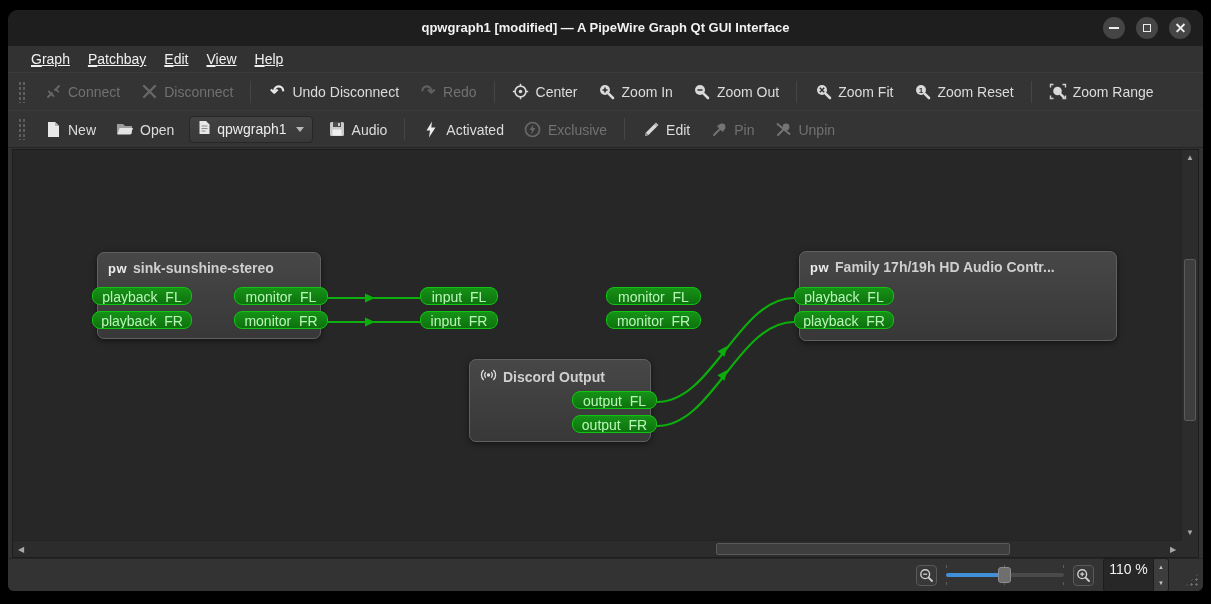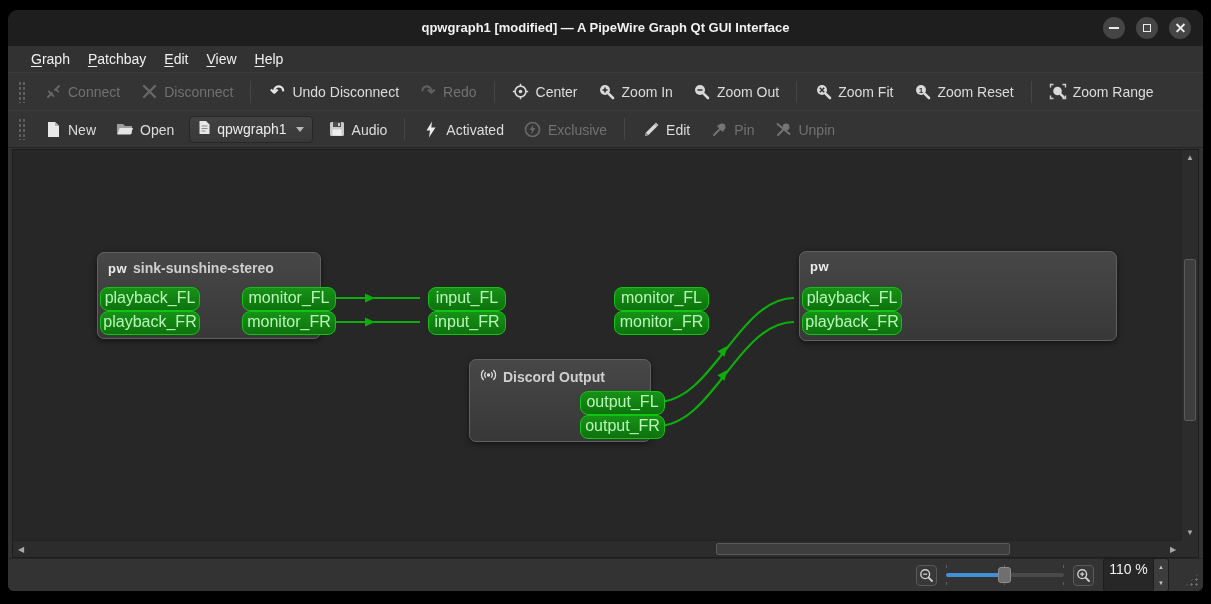--- a/index.html
+++ b/index.html
@@ -13,21 +13,21 @@
                 color:#f2f2f2; font-size:13px; font-weight:bold; }
   .winbtns { position:absolute; right:12px; top:7px; display:flex; gap:11px; }
   .wbtn { width:22px; height:22px; border-radius:50%; background:#454545; position:relative; cursor:pointer; }
   .wbtn .bar-min { position:absolute; left:6px; top:10px; width:10px; height:2px; background:#ececec; }
   .wbtn .box-max { position:absolute; left:7px; top:7px; width:8px; height:8px; border:1.6px solid #ececec; }
   .wbtn .x1,.wbtn .x2 { position:absolute; left:5.5px; top:10px; width:11px; height:1.8px; background:#ececec; }
   .wbtn .x1 { transform:rotate(45deg); } .wbtn .x2 { transform:rotate(-45deg); }
 
   
   .menubar { height:26px; flex:0 0 26px; background:#323232; display:flex; align-items:center; padding-left:14px; }
-  .menu-item { color:#f0f0f0; font-size:14px; padding:3px 9px; cursor:default; }
+  .menu-item { color:#f0f0f0; font-size:14px; padding:3px 9px; cursor:default;text-decoration:underline; }
   .mn { text-decoration:underline; text-underline-offset:2px; }
 
   
   .toolbar { height:38px; flex:0 0 38px; background:#343434; display:flex; align-items:center; gap:2px;
              padding:0 10px; border-top:1px solid #3b3b3b; }
   .toolbar.tb2 { border-bottom:1px solid #262626; }
   .tb-handle { width:7px; height:22px; margin:0 8px 0 0;
                background-image:radial-gradient(#5e5e5e 1px, transparent 1.2px); background-size:4px 5px; }
   .tbtn { display:flex; align-items:flex-end; gap:6px; padding:5px 9px; border-radius:4px; color:#dcdcdc;
           font-size:14px; white-space:nowrap; cursor:pointer; }
@@ -45,23 +45,23 @@
 
   
   .canvas-area { flex:1 1 auto; margin:1px 4px 0 4px; position:relative; border:1px solid #1d1d1d; background:#2c2c2c; }
   .gcanvas { position:absolute; left:0; top:0; right:17px; bottom:17px; background:#272727; overflow:hidden; }
   .linklayer { position:absolute; left:0; top:0; }
   .gnode { position:absolute; background:linear-gradient(180deg,#474747,#383838); border:1px solid #606060;
            border-radius:7px; box-shadow:0 2px 6px rgba(0,0,0,.5); }
   .gnode-title { display:flex; align-items:center; gap:6px; padding:7px 10px 0 10px; color:#cfcfcf;
                  font-weight:bold; font-size:14px; white-space:nowrap; overflow:hidden; }
   .pwglyph { font-weight:bold; font-size:13px; color:#ececec; letter-spacing:0.5px; }
-  .port { position:absolute; height:24px; line-height:19px; text-align:center; font-size:16px; color:#b9f7b9;
+  .port { position:absolute; height:18px; line-height:19px; text-align:center; font-size:14px; color:#b9f7b9;
           background:linear-gradient(180deg,#169216,#0d720d); border:1.5px solid #11c411; border-radius:8px;
-          cursor:crosshair; overflow:hidden;margin-left:8px; }
+          cursor:crosshair; overflow:hidden; }
 
   
   .vscroll { position:absolute; top:0; right:0; bottom:17px; width:17px; background:#2c2c2c; border-left:1px solid #232323; }
   .hscroll { position:absolute; left:0; right:17px; bottom:0; height:17px; background:#2c2c2c; border-top:1px solid #232323; }
   .sb-arrow { position:absolute; color:#a8a8a8; font-size:8px; width:16px; height:15px; display:flex;
               align-items:center; justify-content:center; cursor:pointer; }
   .v-up { top:0; left:0; } .v-down { bottom:0; left:0; }
   .h-left { left:0; top:1px; } .h-right { right:0; top:1px; }
   .vthumb { position:absolute; left:2px; width:12px; top:109px; height:162px; background:#3e3e3e;
             border:1px solid #5a5a5a; border-radius:2px; cursor:pointer; }
@@ -352,20 +352,21 @@
       <div class="port" style="left:221px;top:161px;width:94px;">monitor_FR</div>
 
       <div class="port" style="left:407px;top:137px;width:78px;">input_FL</div>
       <div class="port" style="left:407px;top:161px;width:78px;">input_FR</div>
       <div class="port" style="left:593px;top:137px;width:95px;">monitor_FL</div>
       <div class="port" style="left:593px;top:161px;width:95px;">monitor_FR</div>
 
       <div class="gnode" style="left:786px;top:101px;width:318px;height:90px;">
         <div class="gnode-title">
           <span class="pwglyph">pw</span>
+          <span>Family 17h/19h HD Audio Contr...</span>
         </div>
       </div>
       <div class="port" style="left:781px;top:137px;width:100px;">playback_FL</div>
       <div class="port" style="left:781px;top:161px;width:100px;">playback_FR</div>
 
       <div class="gnode" style="left:456px;top:209px;width:182px;height:83px;">
         <div class="gnode-title">
           <span>
             <svg width="17" height="16" viewBox="0 0 16 16">
                 <circle cx="8" cy="8" r="1.7" fill="#e0e0e0"></circle>

